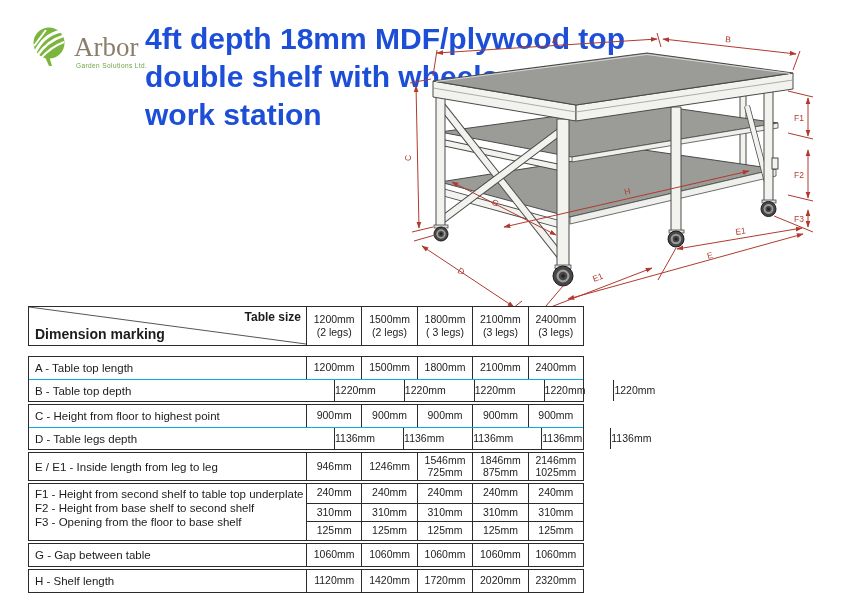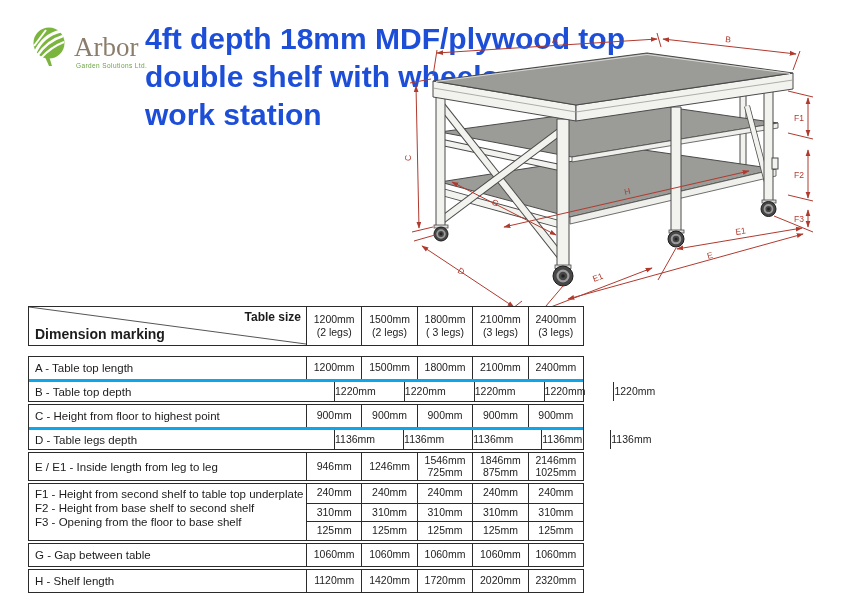--- a/index.html
+++ b/index.html
@@ -24,21 +24,21 @@
   .hdr{display:flex;border:1px solid #2b2b2b;height:40px;box-sizing:border-box;background:#fff;}
   .hdr-corner{position:relative;width:277px;flex:none;}
   .hdr-corner svg{position:absolute;left:0;top:0;}
   .hdr-top{position:absolute;top:3px;right:5px;font-weight:bold;font-size:12px;}
   .hdr-bottom{position:absolute;bottom:3px;left:6px;font-weight:bold;font-size:14px;}
   .hdr-col{flex:1;border-left:1px solid #2b2b2b;display:flex;flex-direction:column;
            align-items:center;justify-content:center;font-size:10.5px;line-height:1.25;text-align:center;}
   .grp{border:1px solid #2b2b2b;margin-top:2px;box-sizing:border-box;background:#fff;}
   .grp.first{margin-top:10px;}
   .row{display:flex;height:22px;box-sizing:border-box;}
-  .row + .row{border-top:3px solid #0ea5e9;gap:28px;}
+  .row + .row{border-top:1px solid #0ea5e9;gap:28px;}
   .row.tall{height:27px;}
   .lbl{width:277px;flex:none;display:flex;align-items:center;padding-left:6px;box-sizing:border-box;}
   .val{flex:1;border-left:1px solid #2b2b2b;display:flex;align-items:center;justify-content:center;
        font-size:10.5px;text-align:center;white-space:pre-line;line-height:1.12;}
   .frow-wrap{display:flex;}
   .flbl{width:277px;flex:none;padding:3px 0 0 6px;box-sizing:border-box;line-height:14px;}
   .fvals{flex:1;display:flex;flex-direction:column;}
   .frow{display:flex;height:18.66px;box-sizing:border-box;}
   .frow + .frow{border-top:1px solid #2b2b2b;}
   .frow .val:first-child{border-left:1px solid #2b2b2b;}

